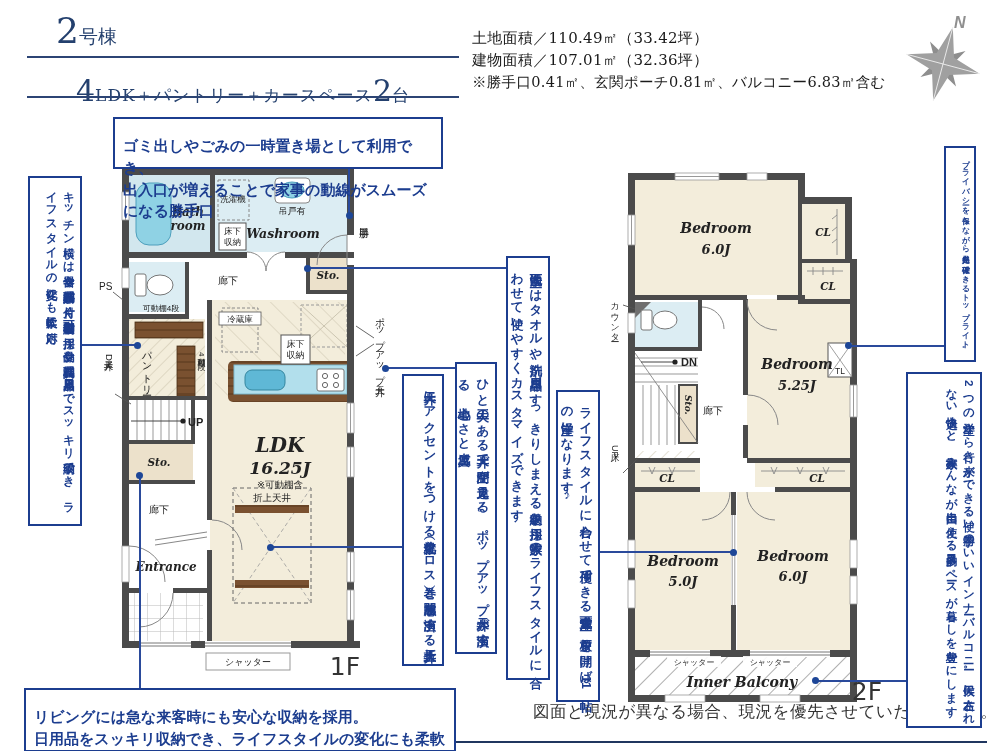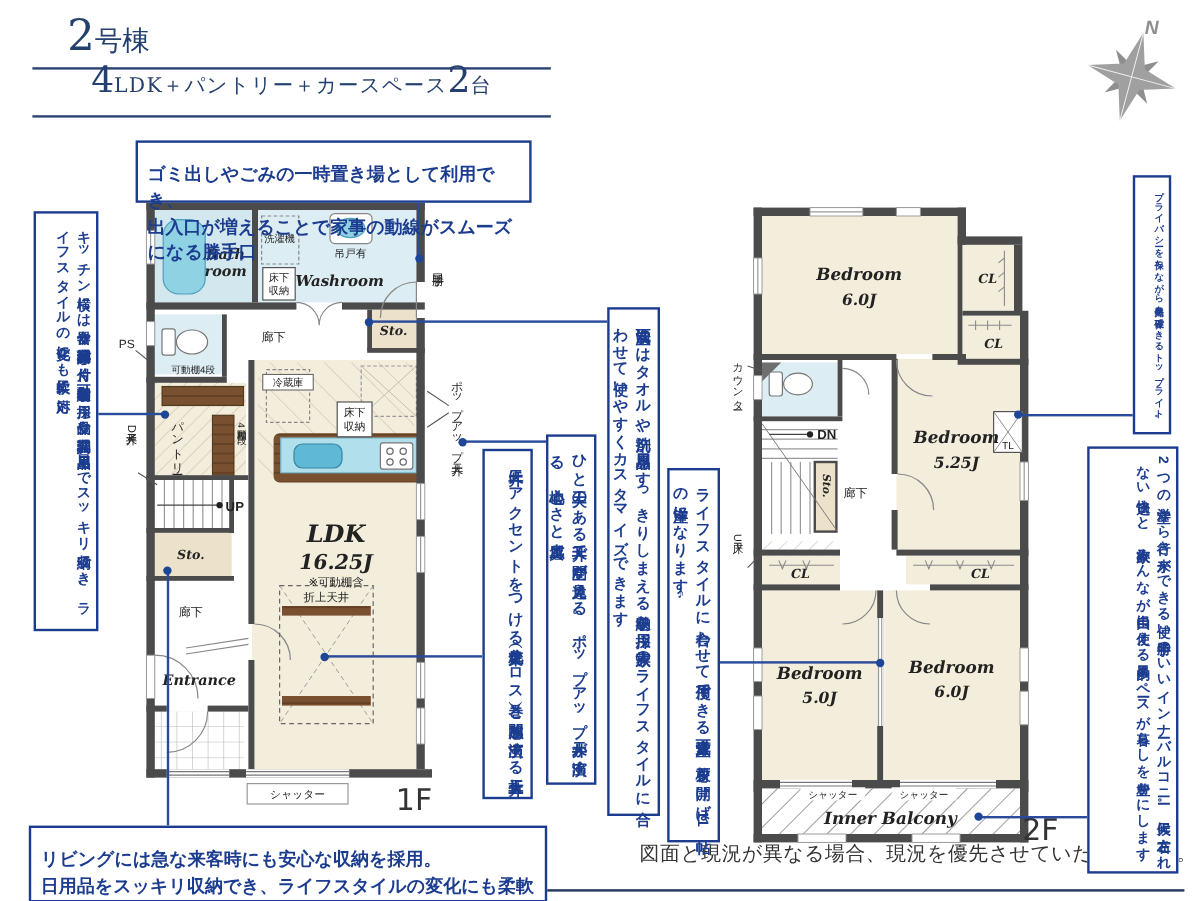--- a/index.html
+++ b/index.html
@@ -1,21 +1,21 @@
 <!DOCTYPE html>
 <html><head>
 <meta charset="utf-8">
 <style>
   html,body{margin:0;padding:0;background:#fff;}
   .page{position:relative;width:1000px;height:751px;background:#fff;overflow:hidden;
         font-family:"Liberation Sans","DejaVu Sans",sans-serif;}
   .abs{position:absolute;}
   
   .title-num{font-family:"DejaVu Serif","Liberation Serif",serif;font-size:36px;color:#24406e;}
-  .title-suf{font-family:"DejaVu Serif","Liberation Serif",serif;font-size:23px;color:#24406e;}
+  .title-suf{font-family:"DejaVu Serif","Liberation Serif",serif;font-size:19px;color:#24406e;}
   .rule{position:absolute;height:2px;background:#2c4474;}
   .plan-line{position:absolute;text-align:center;color:#24406e;
              font-family:"DejaVu Serif","Liberation Serif",serif;}
   .plan-line .big{font-size:30px;}
   .plan-line .mid{font-size:17px;letter-spacing:1px;}
   .areas{position:absolute;font-family:"DejaVu Serif","Liberation Serif",serif;
          font-size:15px;color:#1a1a1a;line-height:22px;letter-spacing:.3px;}
   
   .note{position:absolute;border:2px solid #1c3d8f;background:#fff;color:#1c3d8f;
         font-weight:bold;box-sizing:border-box;z-index:6;}
@@ -33,25 +33,30 @@
 </style>
 </head>
 <body>
 
 <div class="page">
 
   <div class="abs" style="left:56px;top:10px">
     <span class="title-num">2</span><span class="title-suf">号棟</span>
   </div>
   <div class="rule" style="left:27px;top:56px;width:432px"></div>
-  <div class="plan-line" style="left:27px;top:50px;width:432px">
+  <div class="plan-line" style="left:27px;top:73px;width:432px">
     <span class="big">4</span><span class="mid">LDK＋パントリー＋カースペース</span><span class="big">2</span><span class="mid">台</span>
   </div>
   <div class="rule" style="left:27px;top:96px;width:432px"></div>
 
+  <div class="areas" style="left:472px;top:27px">
+    <div>土地面積／110.49㎡（33.42坪）</div>
+    <div>建物面積／107.01㎡（32.36坪）</div>
+    <div style="font-size:14.5px">※勝手口0.41㎡、玄関ポーチ0.81㎡、バルコニー6.83㎡含む</div>
+  </div>
 
   <svg class="abs" style="left:898px;top:10px" width="92" height="96" viewBox="0 0 92 96">
     <g transform="rotate(15 45 54)">
       <polygon points="63.4,35.6 53,54 63.4,72.4 45,62 26.6,72.4 37,54 26.6,35.6 45,46" fill="#8e8e8e"></polygon>
       <polygon points="45,16 54,45 83,54 54,63 45,92 36,63 7,54 36,45" fill="#a0a0a0"></polygon>
       <path d="M45 16 L45 92 M7 54 L83 54" stroke="#f2f2f2" stroke-width="0.8"></path>
     </g>
     <text x="56" y="18" font-size="16" fill="#8f8f8f" font-weight="bold" font-style="italic">N</text>
   </svg>
 

